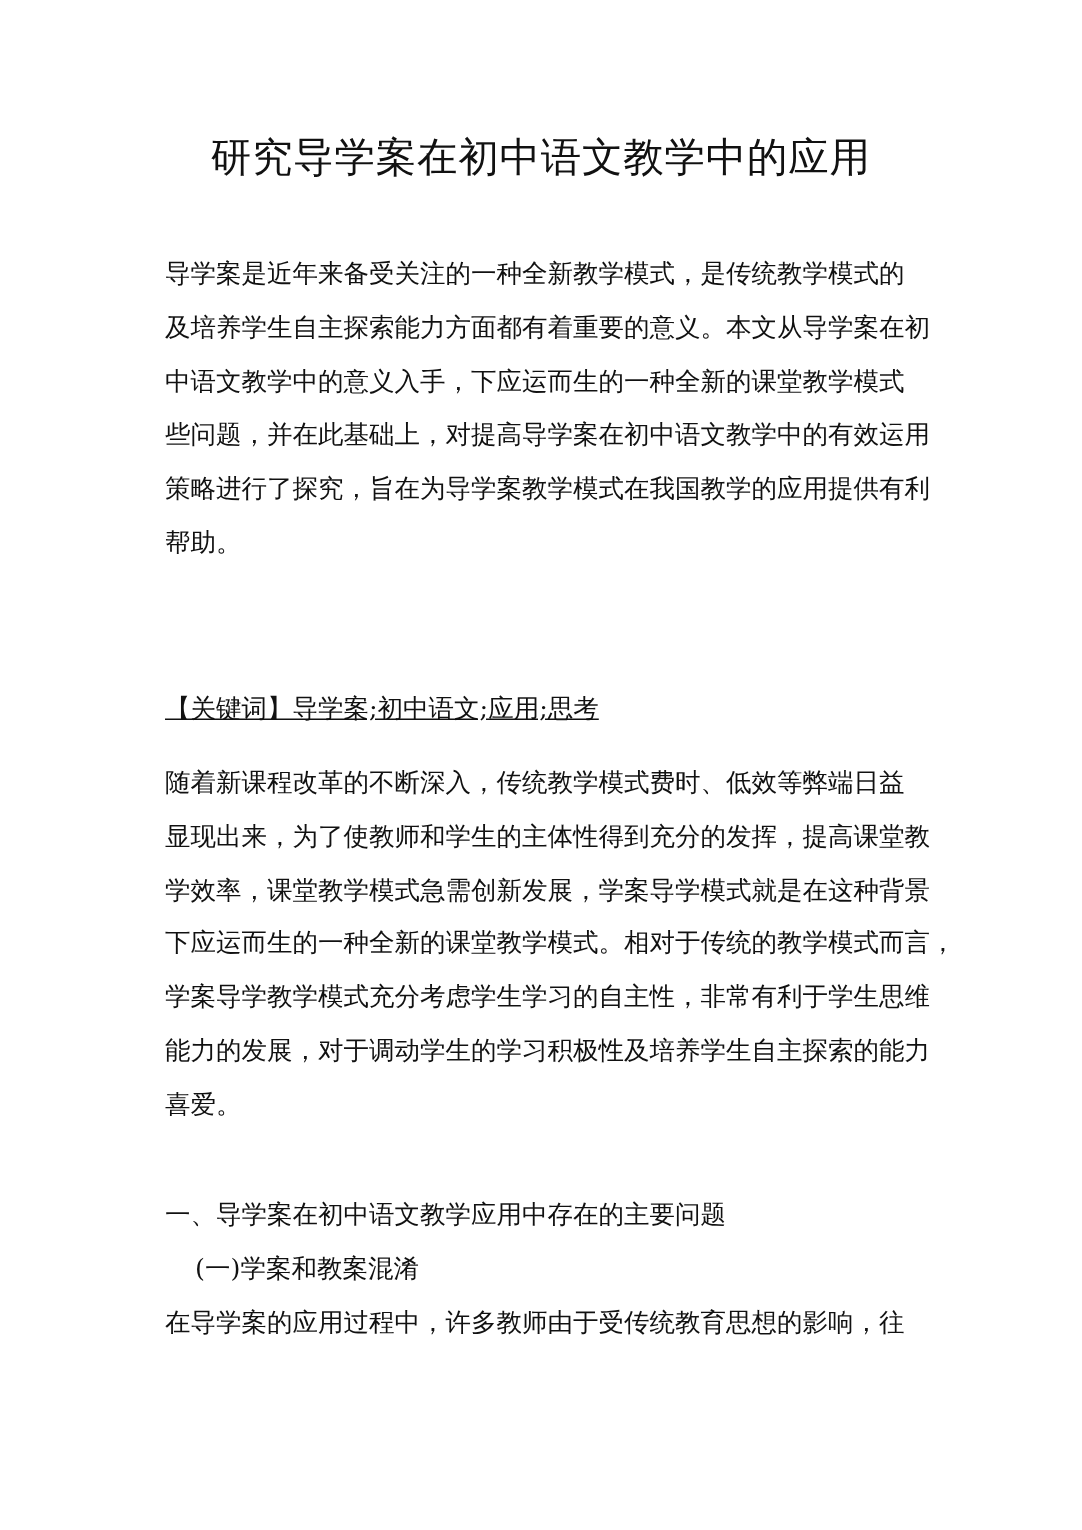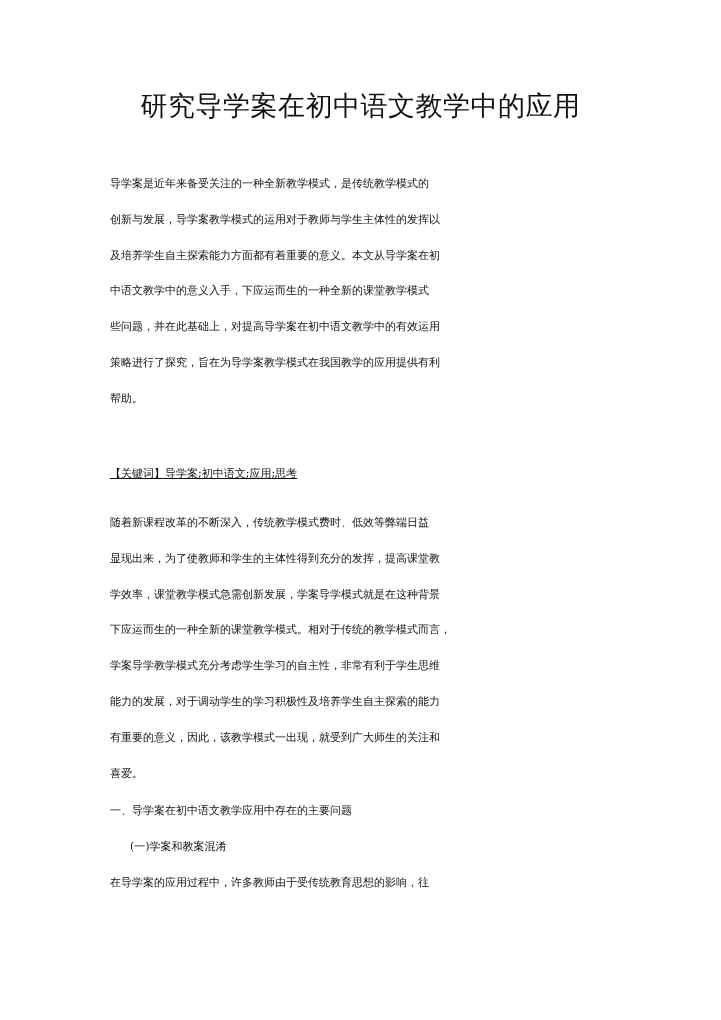--- a/index.html
+++ b/index.html
@@ -1,58 +1,56 @@
 <!DOCTYPE html>
 <html><head>
   <meta charset="utf-8">
   <style>
     html, body { margin: 0; padding: 0; background: #ffffff; }
     body { width: 721px; height: 1020px; overflow: hidden; position: relative;
       font-family: "DejaVu Serif", "Liberation Serif", serif; color: #111; }
     .page { position: absolute; left: 0; top: 0; width: 721px; height: 1020px; background: #fff; }
     .title { position: absolute; top: 88px; left: 0; width: 721px; text-align: center;
       font-size: 27px; letter-spacing: 0.5px; line-height: 36px; color: #111; }
-    .body { position: absolute; left: 110px; width: 503px; font-size: 11px; line-height: 35.8px;
+    .body { position: absolute; left: 110px; width: 503px; font-size: 17px; line-height: 35.8px;
       text-align: justify; text-align-last: left; }
     .abstract { top: 166px; }
     .keywords { top: 456px; text-decoration: underline; }
     .intro { top: 505px; }
     .s1 { top: 793px; }
     .s1a { top: 829px; margin-left: 20px; }
     .s1p { top: 865px; }
     .line { display: block; white-space: nowrap; }
   </style>
 </head>
 <body>
 
 <div class="page">
   <div class="title">研究导学案在初中语文教学中的应用</div>
 
   <div class="body abstract">
     <span class="line"> 导学案是近年来备受关注的一种全新教学模式，是传统教学模式的</span>
-    <span class="line">创新与发展，导学案教学模式的运用对于教师与学生主体性的发挥以</span>
     <span class="line">及培养学生自主探索能力方面都有着重要的意义。本文从导学案在初</span>
     <span class="line">中语文教学中的意义入手，下应运而生的一种全新的课堂教学模式</span>
     <span class="line">些问题，并在此基础上，对提高导学案在初中语文教学中的有效运用</span>
     <span class="line">策略进行了探究，旨在为导学案教学模式在我国教学的应用提供有利</span>
     <span class="line">帮助。</span>
   </div>
 
   <div class="body keywords">
     <span class="line"> 【关键词】导学案;初中语文;应用;思考</span>
   </div>
 
   <div class="body intro">
     <span class="line"> 随着新课程改革的不断深入，传统教学模式费时、低效等弊端日益</span>
     <span class="line">显现出来，为了使教师和学生的主体性得到充分的发挥，提高课堂教</span>
     <span class="line">学效率，课堂教学模式急需创新发展，学案导学模式就是在这种背景</span>
     <span class="line">下应运而生的一种全新的课堂教学模式。相对于传统的教学模式而言，</span>
     <span class="line">学案导学教学模式充分考虑学生学习的自主性，非常有利于学生思维</span>
     <span class="line">能力的发展，对于调动学生的学习积极性及培养学生自主探索的能力</span>
-    <span class="line">有重要的意义，因此，该教学模式一出现，就受到广大师生的关注和</span>
     <span class="line">喜爱。</span>
   </div>
 
   <div class="body s1">
     <span class="line"> 一、导学案在初中语文教学应用中存在的主要问题</span>
   </div>
 
   <div class="body s1a">
     <span class="line"> (一)学案和教案混淆</span>
   </div>

